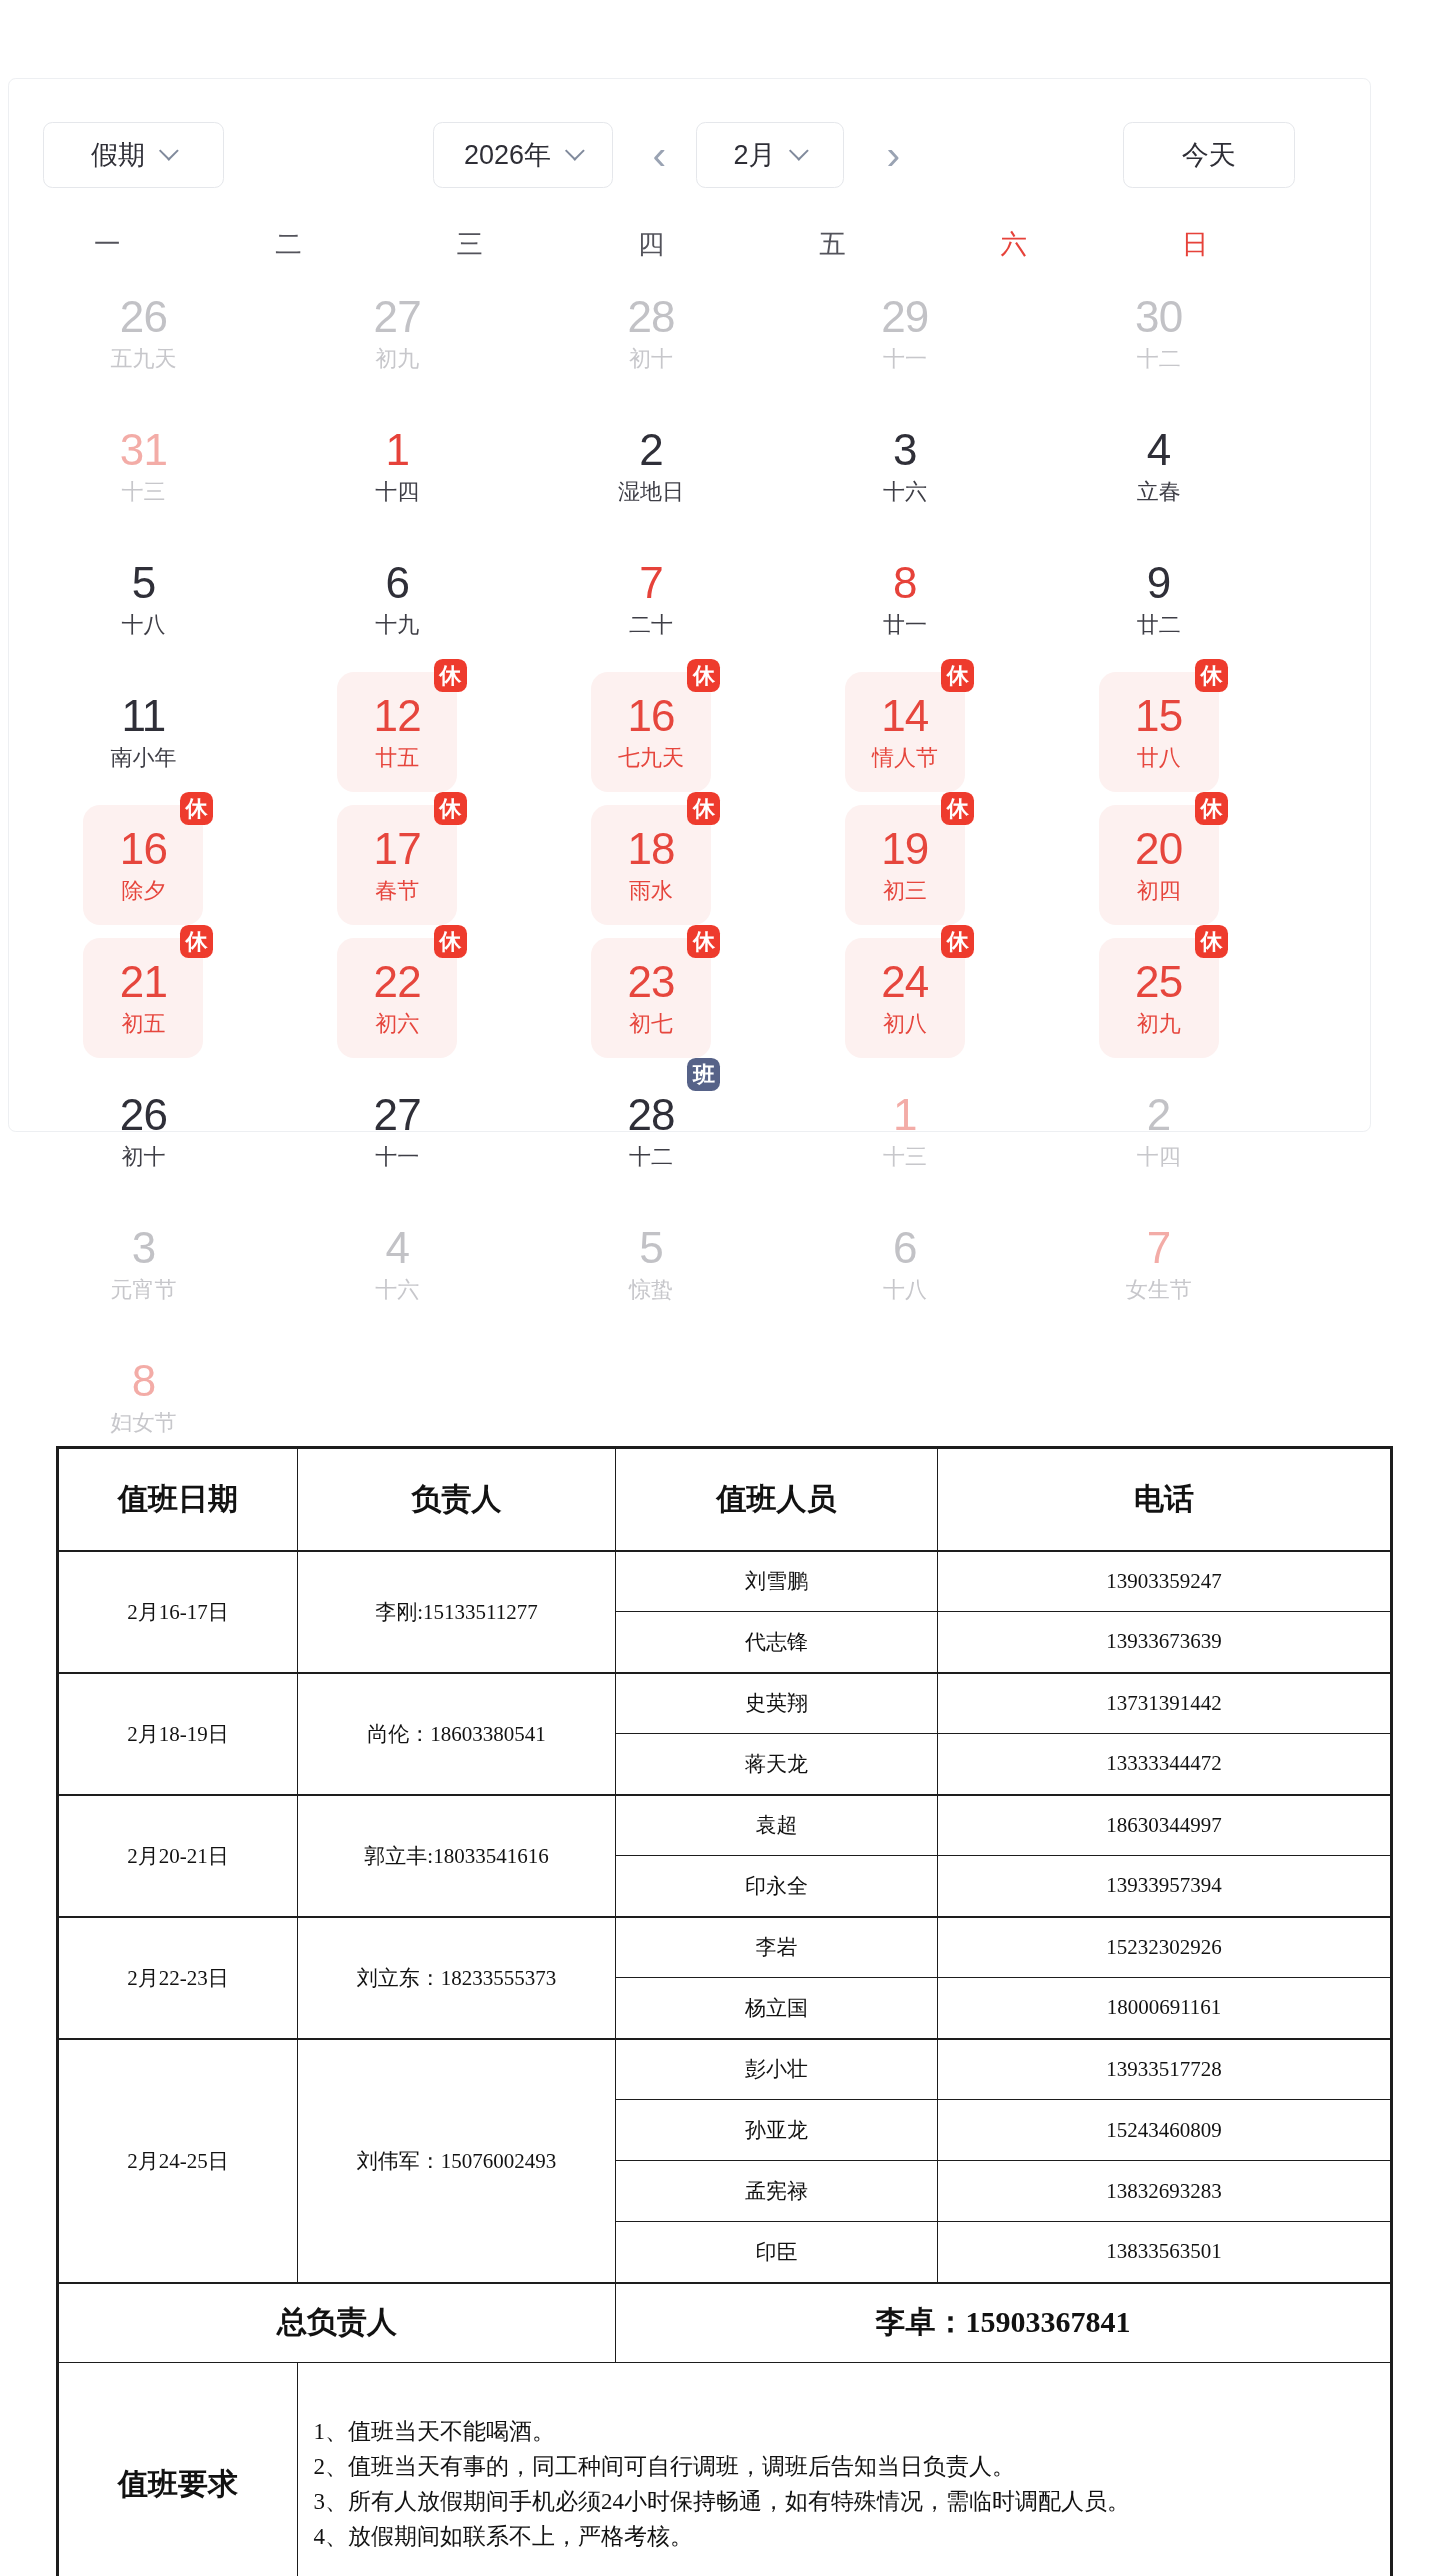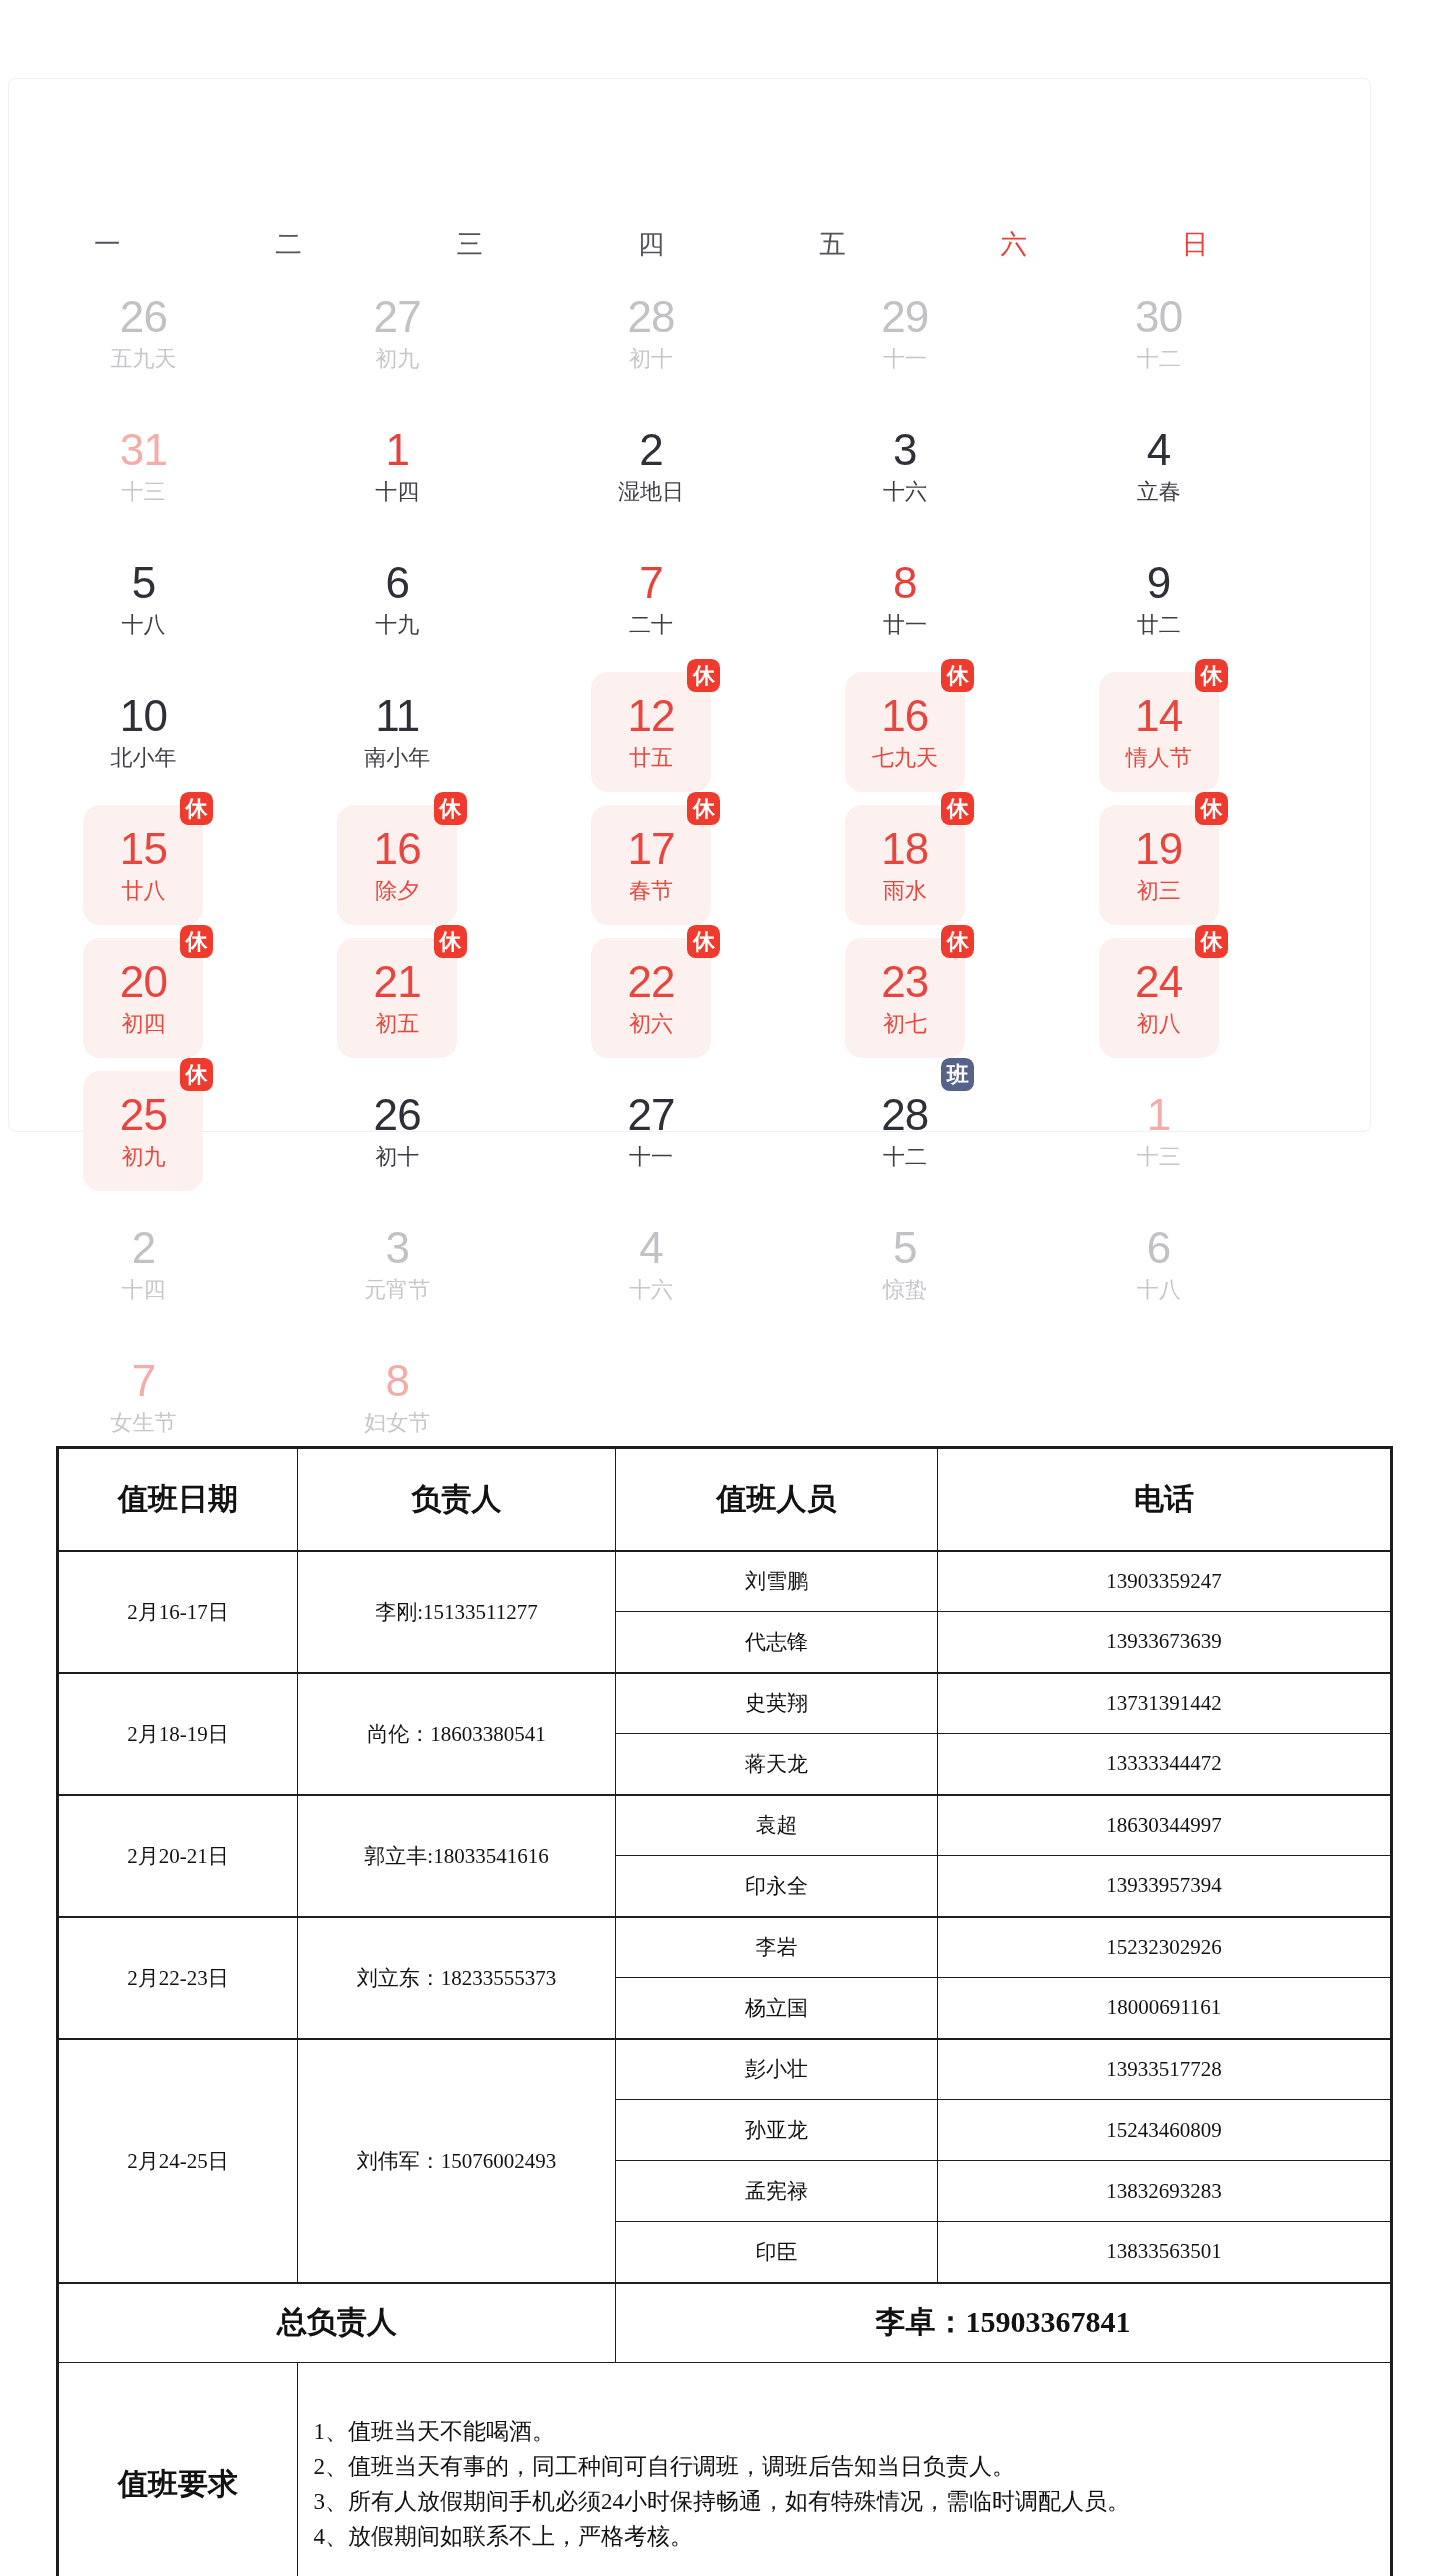--- a/index.html
+++ b/index.html
@@ -63,20 +63,39 @@
   .roster td.rules-label{font-size:30px;font-weight:700;}
   .roster td.rules-content{text-align:left;padding:12.5px 117px 12.5px 15.6px;font-size:23px;
                            line-height:1.53;}
 </style>
 </head>
 <body>
 
 <div class="page">
 
   <section class="cal-panel">
+    <div class="toolbar">
+      <button class="tb-btn" style="left:34px;width:181px;">
+        <span>假期</span>
+        <span class="chev"></span>
+      </button>
+      <button class="tb-btn" style="left:424px;width:180px;">
+        <span>2026年</span>
+        <span class="chev"></span>
+      </button>
+      <span class="nav-arrow" style="left:631px;">‹</span>
+      <button class="tb-btn" style="left:687px;width:148px;">
+        <span>2月</span>
+        <span class="chev"></span>
+      </button>
+      <span class="nav-arrow" style="left:865px;">›</span>
+      <button class="tb-btn" style="left:1114px;width:172px;">
+        <span>今天</span>
+      </button>
+    </div>
     <div class="weekday-row">
         <span class="wd">一</span>
         <span class="wd">二</span>
         <span class="wd">三</span>
         <span class="wd">四</span>
         <span class="wd">五</span>
         <span class="wd red">六</span>
         <span class="wd red">日</span>
       </div>
     <div class="date-grid">
@@ -161,26 +180,20 @@
         <div class="cell t-red">
           <div class="box">
             <span class="num">8</span>
             <span class="lab">廿一</span>
           </div>
         </div>
         <div class="cell t-normal">
           <div class="box">
             <span class="num">9</span>
             <span class="lab">廿二</span>
-          </div>
-        </div>
-        <div class="cell t-normal">
-          <div class="box">
-            <span class="num">10</span>
-            <span class="lab">北小年</span>
           </div>
         </div>
         <div class="cell t-normal">
           <div class="box">
             <span class="num">11</span>
             <span class="lab">南小年</span>
           </div>
         </div>
         <div class="cell t-holiday">
           <div class="box">

